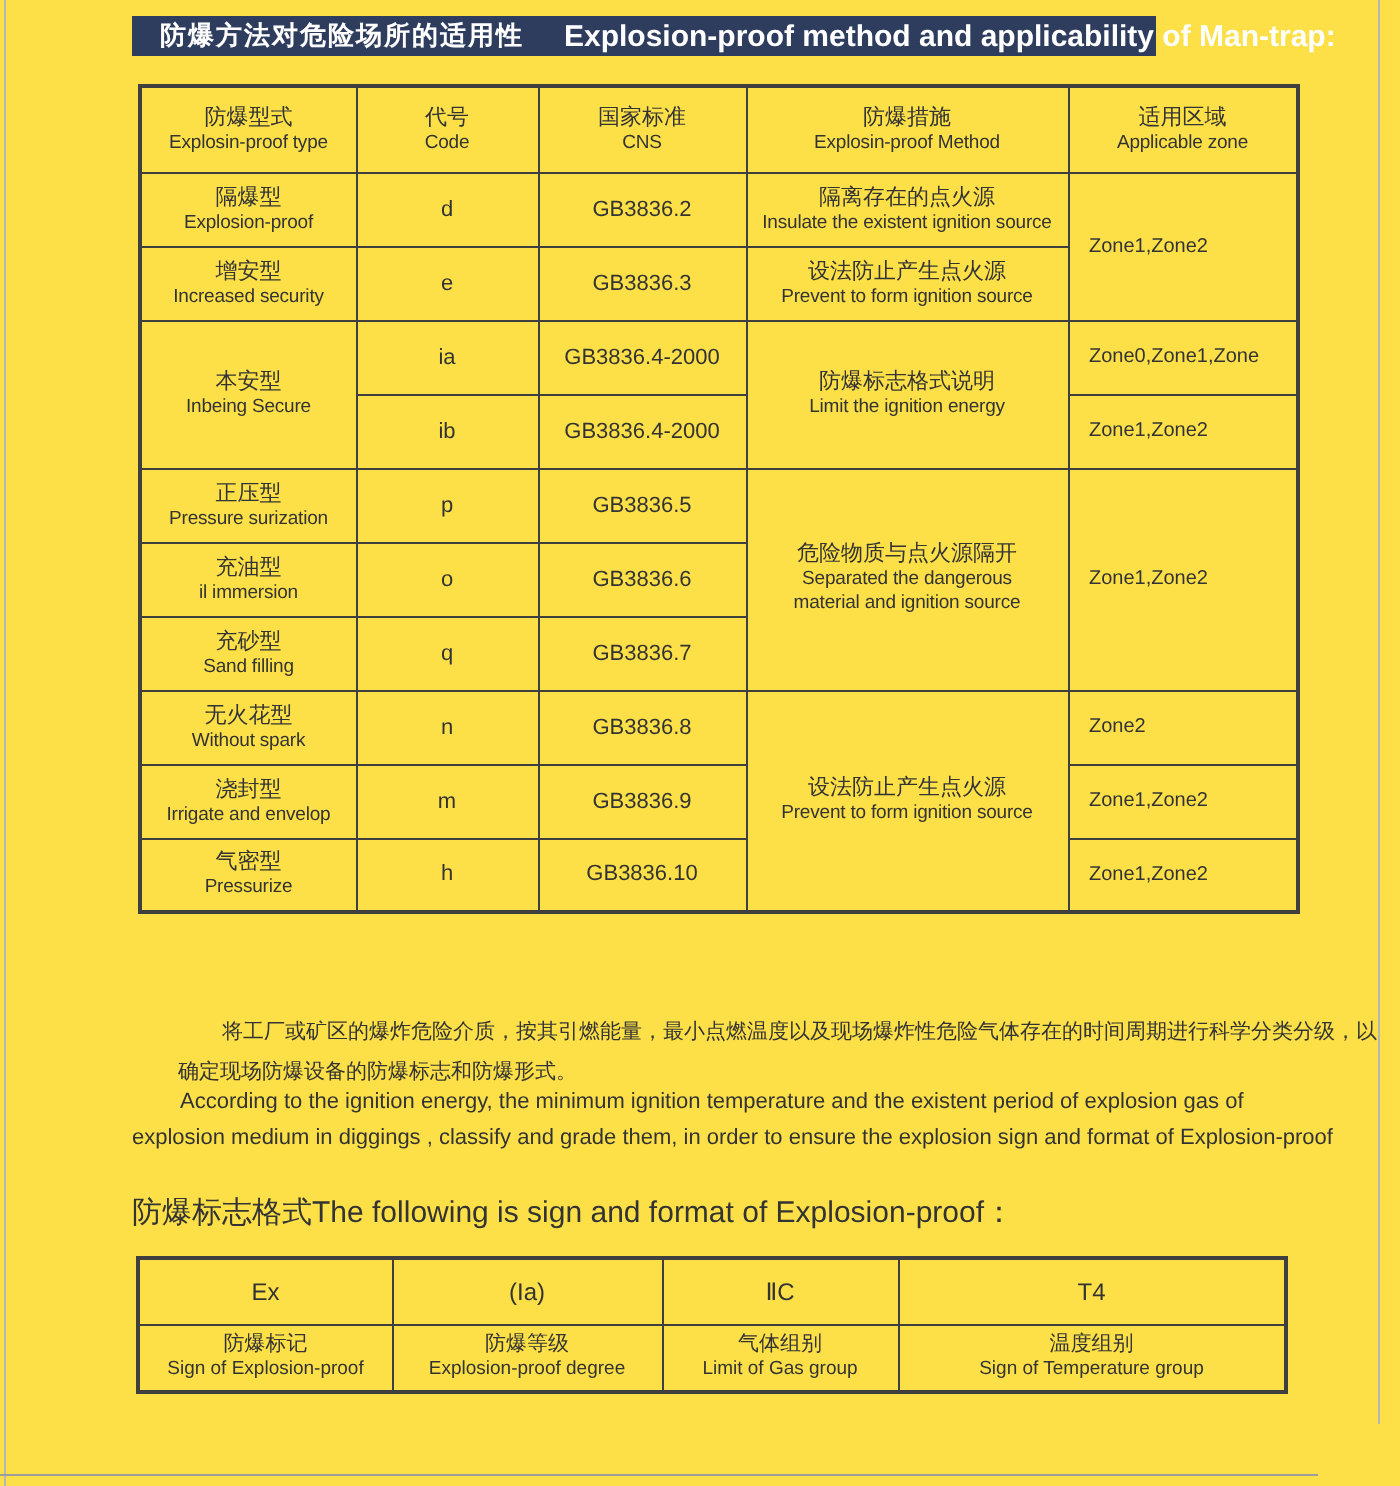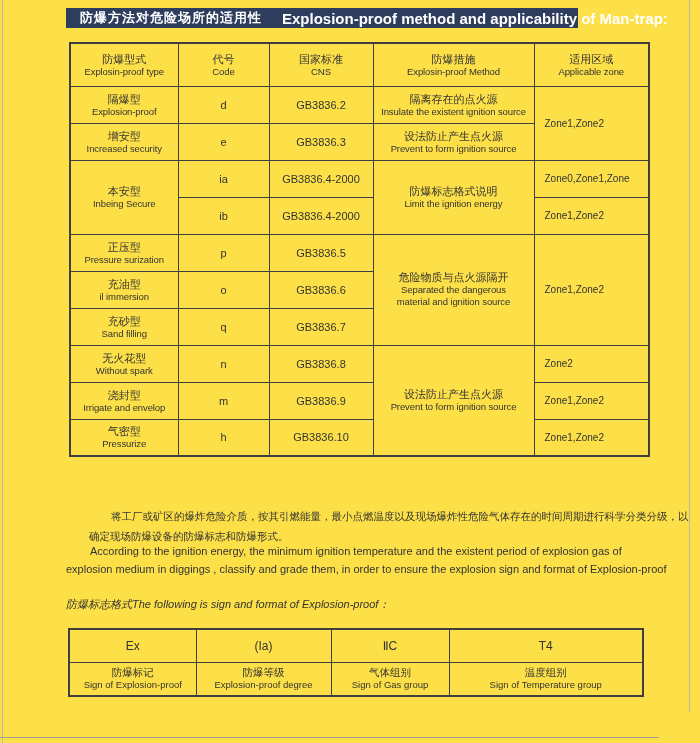--- a/index.html
+++ b/index.html
@@ -28,21 +28,21 @@
   .t1 td.zone{text-align:left;padding-left:10px;font-size:10px;}
   .t1 tr.hdr{height:43px;}
   .t1 tr.r{height:37px;}
 
   .para{position:absolute;left:66px;width:580px;color:#333;}
   .para .line{white-space:nowrap;}
   .para-zh{top:506px;font-size:10.5px;line-height:20px;margin-left:23px;}
   .para-zh .indent{text-indent:22px;}
   .para-en{top:543px;font-size:11px;line-height:17.5px;}
   .para-en .indent{text-indent:24px;}
-  .lead{position:absolute;left:66px;top:597px;font-size:11px;white-space:nowrap;font-style:italic;}
+  .lead{position:absolute;left:66px;top:597px;font-size:15px;white-space:nowrap;}
 
   .t2{position:absolute;left:68px;top:628px;width:574px;border:2px solid #3f3f3f;}
   .t2 td{border:1px solid #3f3f3f;text-align:center;vertical-align:middle;padding:1px 2px;}
   .t2 tr.codes{height:33px;}
   .t2 tr.labels{height:34px;margin-left:20px;}
   .t2 .codeTxt{font-size:12px;}
   .t2 .zh{display:block;font-size:10.5px;line-height:13px;}
   .t2 .en{display:block;font-size:9.5px;line-height:12px;white-space:nowrap;}
 </style>
 </head>
@@ -223,21 +223,21 @@
       <td>
             <span class="zh">防爆标记</span>
             <span class="en">Sign of Explosion-proof</span>
           </td>
       <td>
             <span class="zh">防爆等级</span>
             <span class="en">Explosion-proof degree</span>
           </td>
       <td>
             <span class="zh">气体组别</span>
-            <span class="en">Sign of Gas group</span>
+            <span class="en">Limit of Gas group</span>
           </td>
       <td>
             <span class="zh">温度组别</span>
             <span class="en">Sign of Temperature group</span>
           </td>
     </tr>
   </tbody>
     </table>
 </div>
 

